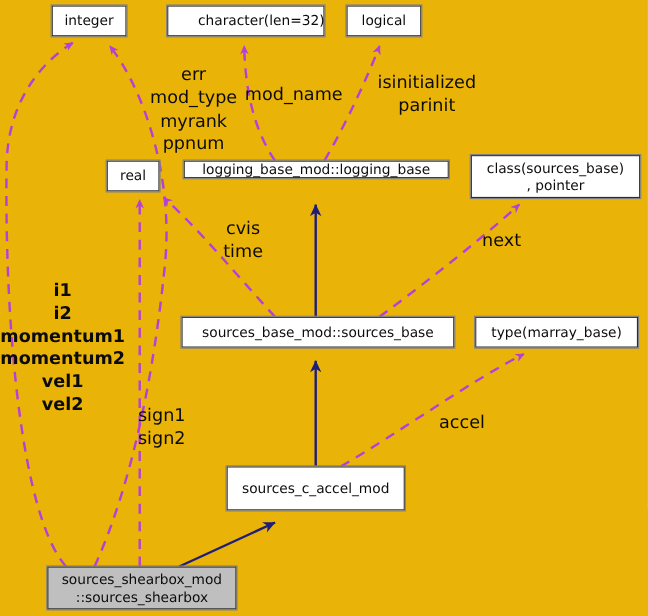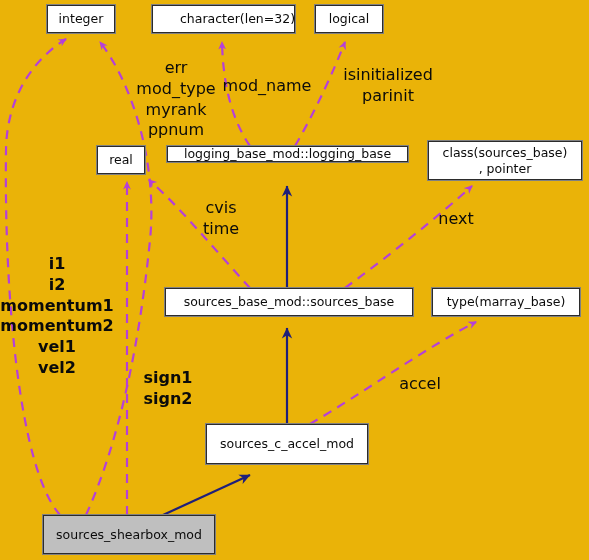--- a/index.html
+++ b/index.html
@@ -111,20 +111,21 @@
         <span class="node-line">sources_base_mod::sources_base</span>
       </div>
       <div class="node-box" style="left: 432px; top: 288px; width: 148px; height: 28px;">
         <span class="node-line">type(marray_base)</span>
       </div>
       <div class="node-box" style="left: 206px; top: 424px; width: 162px; height: 40px;">
         <span class="node-line">sources_c_accel_mod</span>
       </div>
       <div class="node-box highlight" style="left: 43px; top: 515px; width: 172px; height: 39px;">
         <span class="node-line">sources_shearbox_mod</span>
+        <span class="node-line">::sources_shearbox</span>
       </div>
     </div>
   <div id="labels-layer">
       <div class="edge-label" style="left: 176px; top: 58px;">
         <div>err</div>
         <div>mod_type</div>
         <div>myrank</div>
         <div>ppnum</div>
       </div>
       <div class="edge-label" style="left: 267px; top: 76px;">
@@ -142,21 +143,21 @@
         <div>next</div>
       </div>
       <div class="edge-label" style="left: 57px; top: 254px; font-weight: bold;">
         <div>i1</div>
         <div>i2</div>
         <div>momentum1</div>
         <div>momentum2</div>
         <div>vel1</div>
         <div>vel2</div>
       </div>
-      <div class="edge-label" style="left: 168px; top: 368px; font-weight: bold;">
+      <div class="edge-label" style="left: 147px; top: 368px;">
         <div>sign1</div>
         <div>sign2</div>
       </div>
       <div class="edge-label" style="left: 420px; top: 374px;">
         <div>accel</div>
       </div>
     </div>
 
 </div>
 

